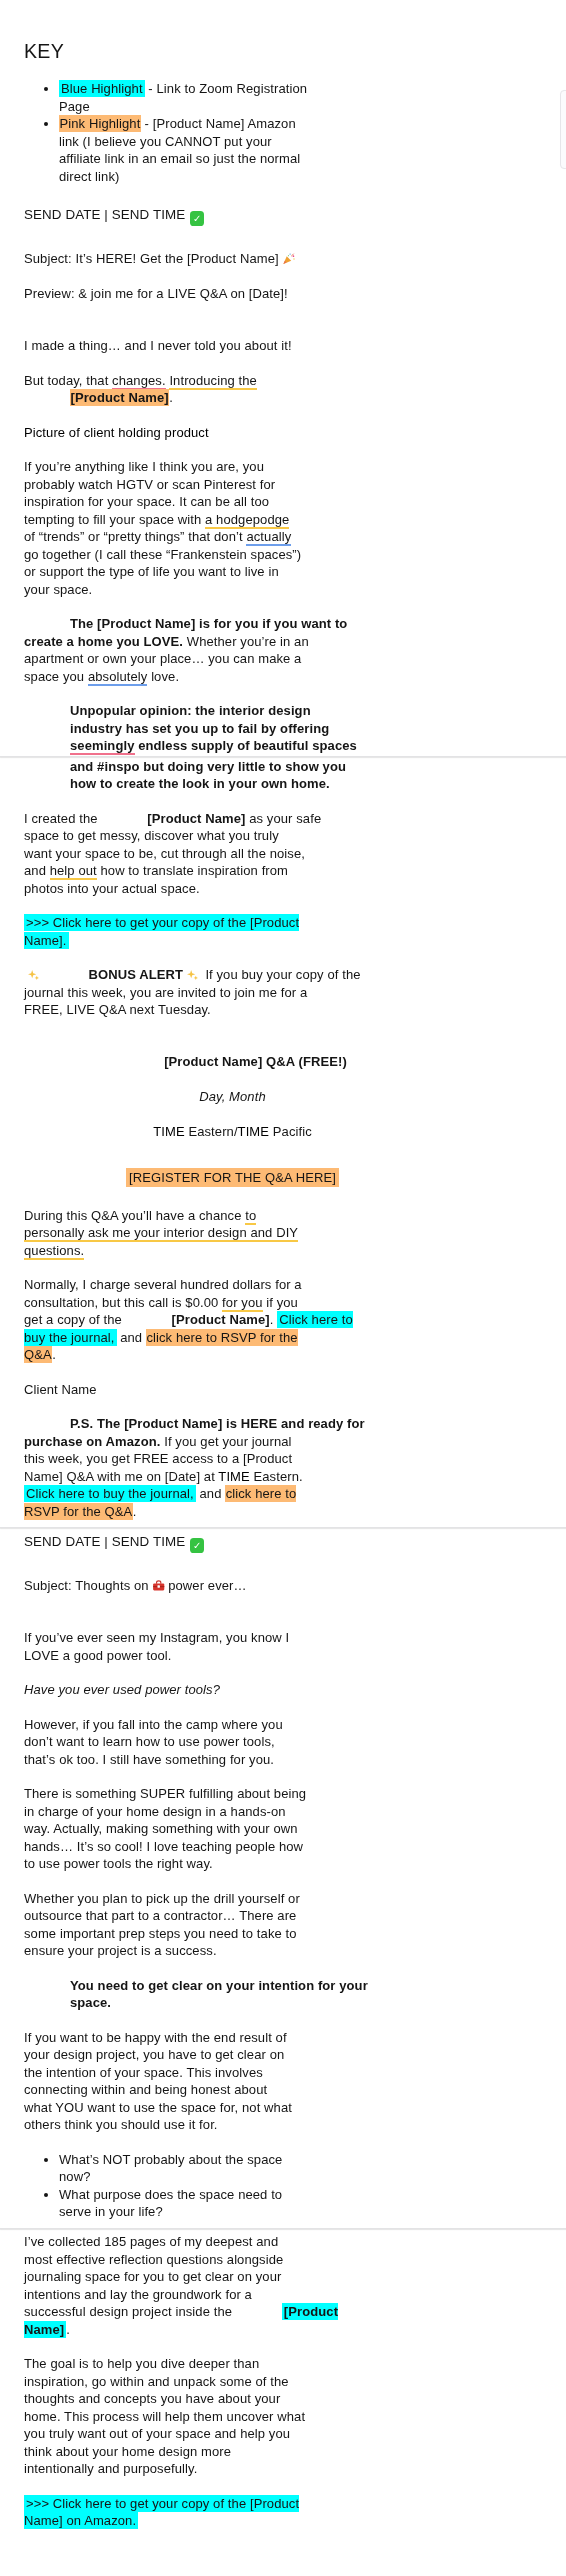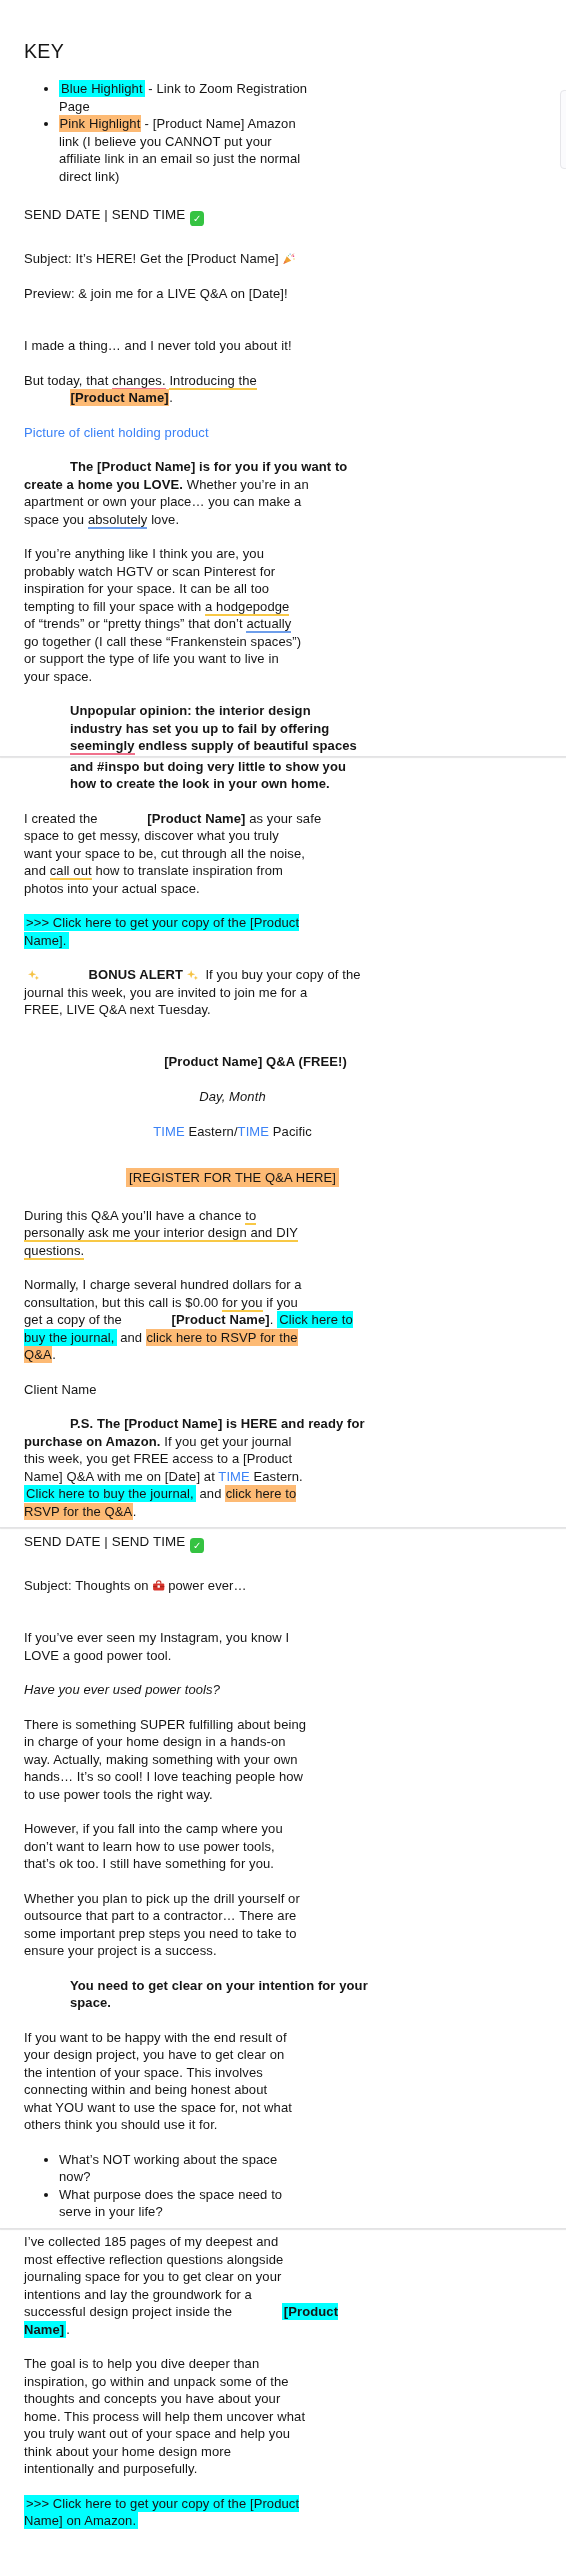--- a/index.html
+++ b/index.html
@@ -11,21 +11,21 @@
     background:#ffffff;
     overflow:hidden;
     font-family:"Liberation Sans","DejaVu Sans",sans-serif;
     font-size:13px;line-height:17.5px;letter-spacing:0.1px;
     color:#151515;
   }
   .content{width:417px;}
   p{margin:17px 0 0;white-space:pre-line;}
   .b{font-weight:bold;margin-left:46px;}
   .it{font-style:italic;}
-  .red{color:#3b82f6;}
+  .red{color:#000000;}
   .hl-c{background:#00ffff;padding:1px 2px;}
   .hl-m{background:#fdba74;padding:1px 0.5px;}
   .ul-y{border-bottom:2.6px solid #f8c845;}
   .ul-p{border-bottom:2.6px solid #f0718c;}
   .ul-b{border-bottom:2.6px solid #6d9eeb;}
   .key-title{font-size:19.6px;line-height:20.6px;font-weight:400;margin:0 0 18.5px;letter-spacing:0.3px;}
   ul.key-legend{margin:0;padding-left:35px;}
   ul.key-legend li{white-space:pre-line;margin:0;}
   .send-header{margin:20.6px 0 7.2px;font-size:13.4px;}
   .send-header.second{margin-top:2.1px;}
@@ -87,45 +87,45 @@
       <div><span>Preview: &amp; join me for a LIVE Q&amp;A on [Date]!</span></div>
     </div>
 
     <p><span>I made a thing… and I never told you about it!</span></p>
 
     <p><span>But today, that </span><span class="ul-p">changes.</span><span> </span><span class="ul-y">Introducing the</span><span>
 </span><span class="hl-m b">[Product Name]</span><span>.</span></p>
 
     <p class="red">Picture of client holding product</p>
 
-    <p><span class="b">The [Product Name] is for you if you want to
-create a home you LOVE.</span><span> Whether you’re in an
-apartment or own your place… you can make a
-space you </span><span class="ul-b">absolutely</span><span> love.</span></p>
-
     <p><span>If you’re anything like I think you are, you
 probably watch HGTV or scan Pinterest for
 inspiration for your space. It can be all too
 tempting to fill your space with </span><span class="ul-y">a hodgepodge</span><span>
 of “trends” or “pretty things” that don’t </span><span class="ul-b">actually</span><span>
 go together (I call these “Frankenstein spaces”)
 or support the type of life you want to live in
 your space.</span></p>
 
+    <p><span class="b">The [Product Name] is for you if you want to
+create a home you LOVE.</span><span> Whether you’re in an
+apartment or own your place… you can make a
+space you </span><span class="ul-b">absolutely</span><span> love.</span></p>
+
     <p class="b p5a"><span>Unpopular opinion: the interior design
 industry has set you up to fail by offering
 </span><span class="ul-p">seemingly</span><span> endless supply of beautiful spaces</span></p>
     <hr class="pagebreak mid">
     <p class="b p5b"><span>and #inspo but doing very little to show you
 how to create the look in your own home.</span></p>
 
     <p><span>I created the </span><span class="b">[Product Name]</span><span> as your safe
 space to get messy, discover what you truly
 want your space to be, cut through all the noise,
-and </span><span class="ul-y">call out</span><span> how to translate inspiration from
+and </span><span class="ul-y">help out</span><span> how to translate inspiration from
 photos into your actual space.</span></p>
 
     <p><span class="hl-c">&gt;&gt;&gt; Click here to get your copy of the [Product
 Name].</span></p>
 
     <p><span class="icon"><svg width="12.4" height="12.4" viewBox="0 0 24 24">
             <path d="M10 2 L12 8 L18 10 L12 12 L10 18 L8 12 L2 10 L8 8 Z" fill="#f6c344"></path>
             <path d="M19 13 l1.2 3 3 1.2 -3 1.2 -1.2 3 -1.2-3 -3-1.2 3-1.2 Z" fill="#f6c344"></path>
           </svg></span><span class="b">BONUS ALERT</span><span class="icon"><svg width="12.4" height="12.4" viewBox="0 0 24 24">
             <path d="M10 2 L12 8 L18 10 L12 12 L10 18 L8 12 L2 10 L8 8 Z" fill="#f6c344"></path>
@@ -176,47 +176,47 @@
               <rect x="2" y="12.6" width="20" height="2" fill="#a8241e"></rect>
               <rect x="9.8" y="11.2" width="4.4" height="4.6" rx="0.8" fill="#ffffff"></rect>
             </svg></span><span>power ever…</span></div>
     </div>
 
     <p><span>If you’ve ever seen my Instagram, you know I
 LOVE a good power tool.</span></p>
 
     <p class="it"><span>Have you ever used power tools?</span></p>
 
+    <p><span>However, if you fall into the camp where you
+don’t want to learn how to use power tools,
+that’s ok too. I still have something for you.</span></p>
+
     <p><span>There is something SUPER fulfilling about being
 in charge of your home design in a hands-on
 way. Actually, making something with your own
 hands… It’s so cool! I love teaching people how
 to use power tools the right way.</span></p>
-
-    <p><span>However, if you fall into the camp where you
-don’t want to learn how to use power tools,
-that’s ok too. I still have something for you.</span></p>
 
     <p><span>Whether you plan to pick up the drill yourself or
 outsource that part to a contractor… There are
 some important prep steps you need to take to
 ensure your project is a success.</span></p>
 
     <p class="b"><span>You need to get clear on your intention for your
 space.</span></p>
 
     <p><span>If you want to be happy with the end result of
 your design project, you have to get clear on
 the intention of your space. This involves
 connecting within and being honest about
 what YOU want to use the space for, not what
 others think you should use it for.</span></p>
 
     <ul class="qs">
-      <li>What’s NOT working about the space
+      <li>What’s NOT probably about the space
 now?</li>
       <li>What purpose does the space need to
 serve in your life?</li>
     </ul>
 
     <hr class="pagebreak">
 
     <p class="after-hr"><span>I’ve collected 185 pages of my deepest and
 most effective reflection questions alongside
 journaling space for you to get clear on your

